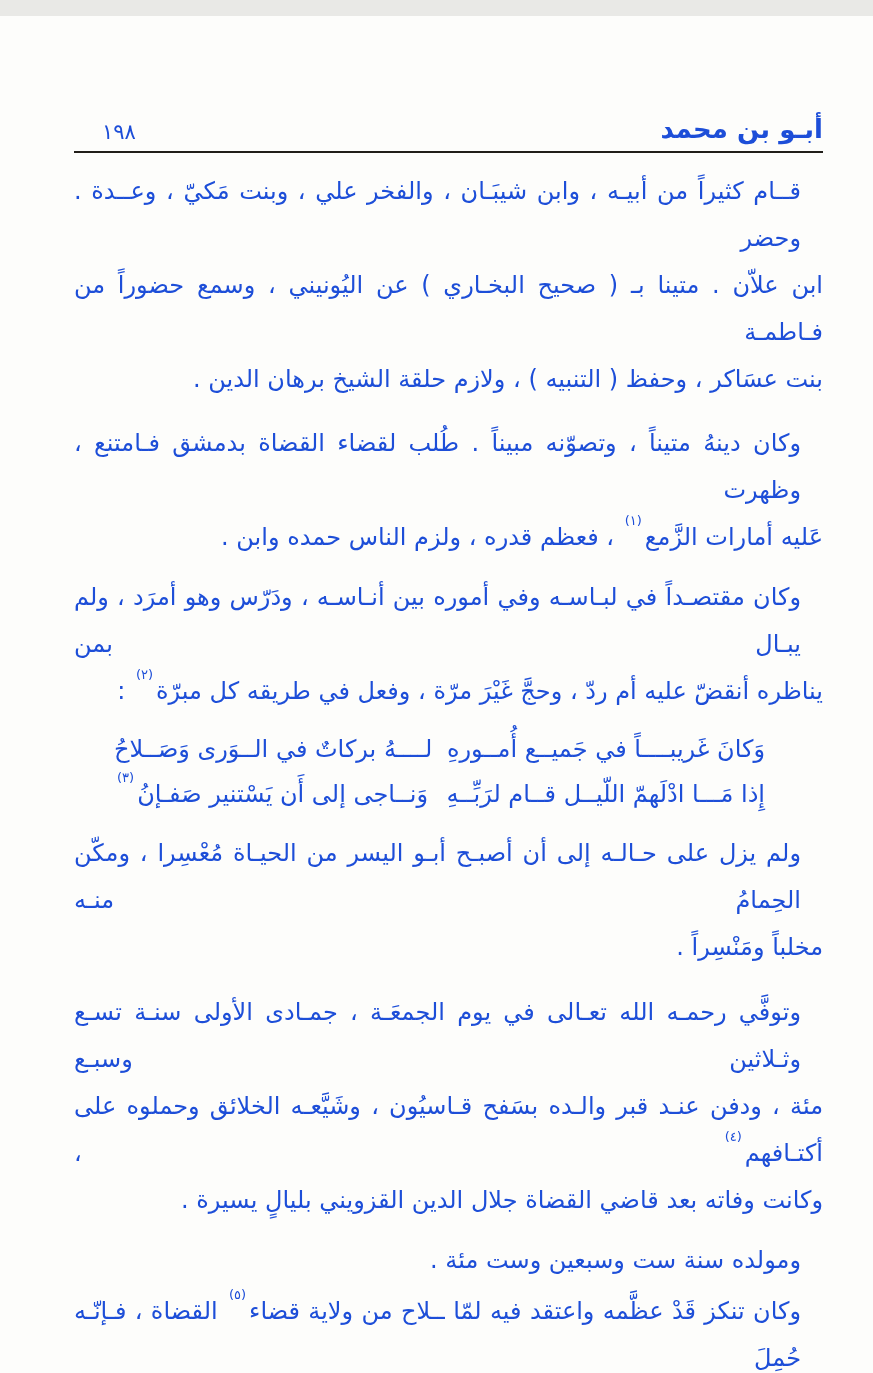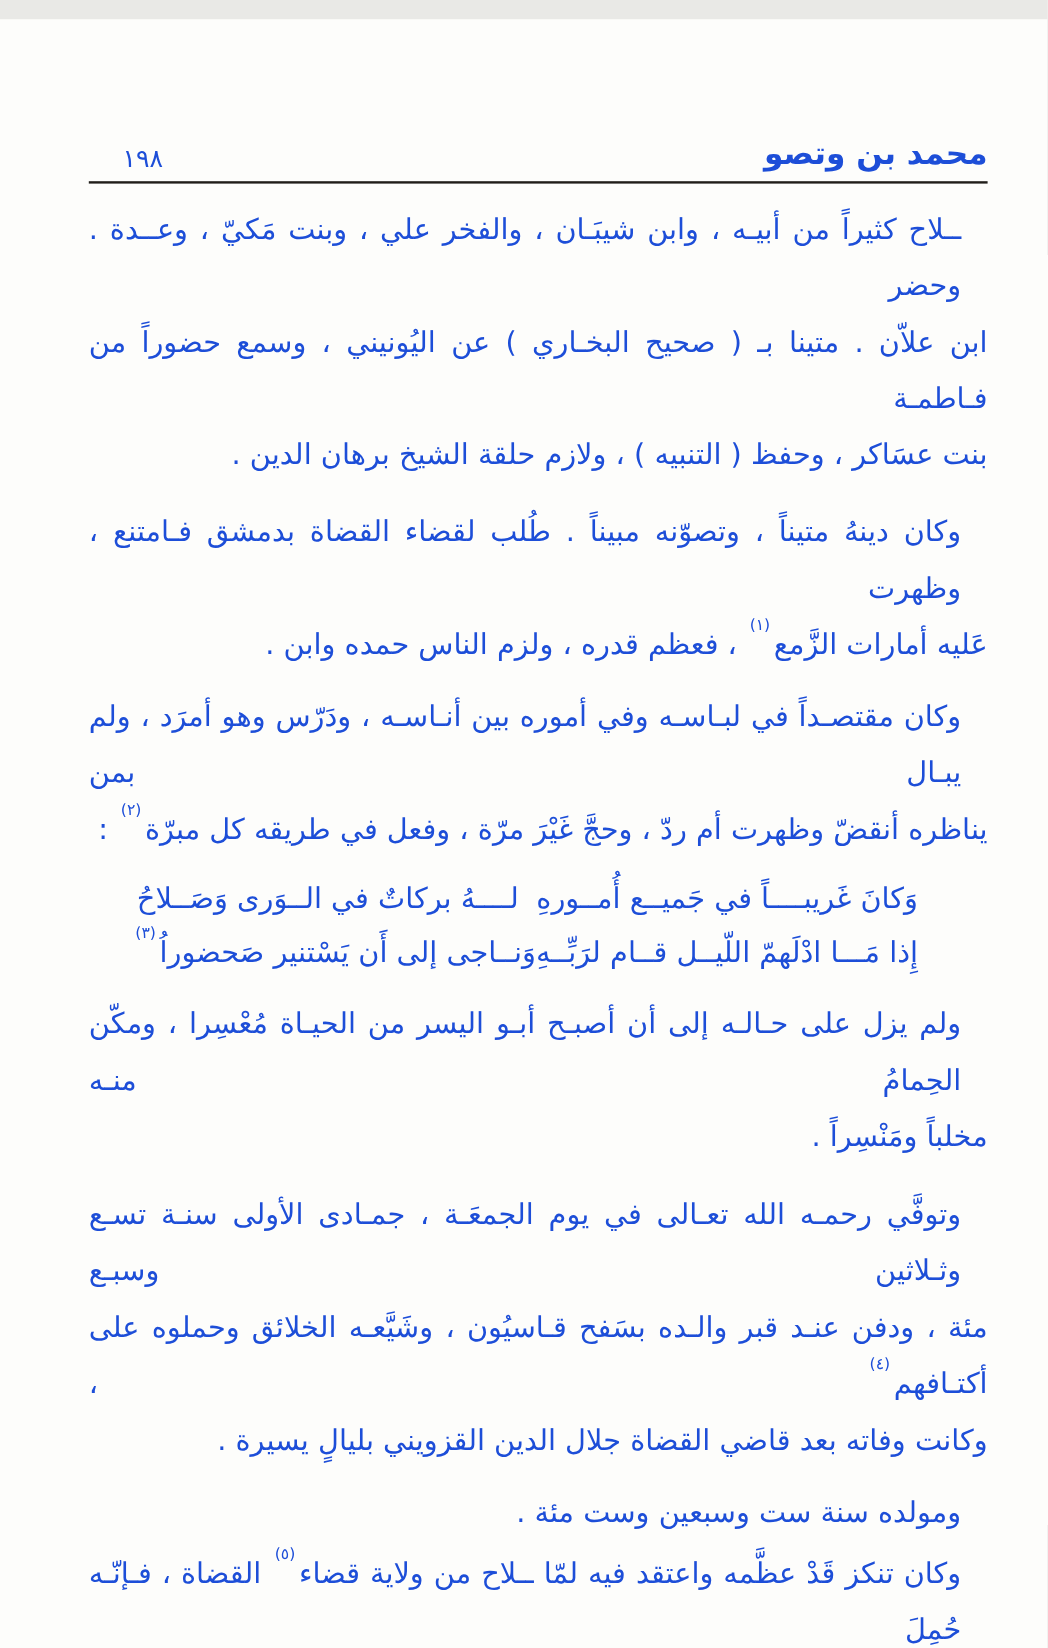--- a/index.html
+++ b/index.html
@@ -37,50 +37,50 @@
   .fn-sep{width:300px;border-top:3px solid #1d1a15;margin-left:auto;margin-top:0px;}
 </style>
 </head>
 <body>
 
 <div class="page">
   <div class="content">
 
     <div class="header-row">
       <span class="page-number">١٩٨</span>
-      <span class="running-head">محمد بن وتصو</span>
+      <span class="running-head">أبـو بن محمد</span>
     </div>
     <div class="header-rule"></div>
 
     <div class="bodytext">
 
       <div class="para">
-        <div class="line j ind">ــلاح كثيراً من أبيـه ، وابن شيبَـان ، والفخر علي ، وبنت مَكيّ ، وعــدة . وحضر</div>
+        <div class="line j ind">قــام كثيراً من أبيـه ، وابن شيبَـان ، والفخر علي ، وبنت مَكيّ ، وعــدة . وحضر</div>
         <div class="line j">ابن علاّن . متينا بـ ( صحيح البخـاري ) عن اليُونيني ، وسمع حضوراً من فـاطمـة</div>
         <div class="line">بنت عسَاكر ، وحفظ ( التنبيه ) ، ولازم حلقة الشيخ برهان الدين .</div>
       </div>
 
       <div class="para m-md">
         <div class="line j ind">وكان دينهُ متيناً ، وتصوّنه مبيناً . طُلب لقضاء القضاة بدمشق فـامتنع ، وظهرت</div>
         <div class="line"><span>عَليه أمارات الزَّمع</span><sup class="fnref">(١)</sup><span> ، فعظم قدره ، ولزم الناس حمده وابن .</span></div>
       </div>
 
       <div class="para m-sm">
         <div class="line j ind">وكان مقتصـداً في لبـاسـه وفي أموره بين أنـاسـه ، ودَرّس وهو أمرَد ، ولم يبـال بمن</div>
-        <div class="line"><span>يناظره أنقضّ وظهرت أم ردّ ، وحجَّ غَيْرَ مرّة ، وفعل في طريقه كل مبرّة</span><sup class="fnref">(٢)</sup><span> :</span></div>
+        <div class="line"><span>يناظره أنقضّ عليه أم ردّ ، وحجَّ غَيْرَ مرّة ، وفعل في طريقه كل مبرّة</span><sup class="fnref">(٢)</sup><span> :</span></div>
       </div>
 
       <div class="poetry">
         <div class="poetry-line">
           <span class="hemistich">وَكانَ غَريبــــاً في جَميــع أُمــورهِ</span>
           <span class="hemistich">لــــهُ بركاتٌ في الــوَرى وَصَــلاحُ</span>
         </div>
         <div class="poetry-line">
           <span class="hemistich">إِذا مَـــا ادْلَهمّ اللّيــل قــام لرَبِّــهِ</span>
-          <span class="hemistich"><span>وَنــاجى إلى أَن يَسْتنير صَحضوراُ</span><sup class="fnref">(٣)</sup></span>
+          <span class="hemistich"><span>وَنــاجى إلى أَن يَسْتنير صَفـإنُ</span><sup class="fnref">(٣)</sup></span>
         </div>
       </div>
 
       <div class="para m-sm">
         <div class="line j ind">ولم يزل على حـالـه إلى أن أصبـح أبـو اليسر من الحيـاة مُعْسِرا ، ومكّن الحِمامُ منـه</div>
         <div class="line">مخلباً ومَنْسِراً .</div>
       </div>
 
       <div class="para m-lg">
         <div class="line j ind">وتوفَّي رحمـه الله تعـالى في يوم الجمعَـة ، جمـادى الأولى سنـة تسـع وثـلاثين وسبـع</div>

